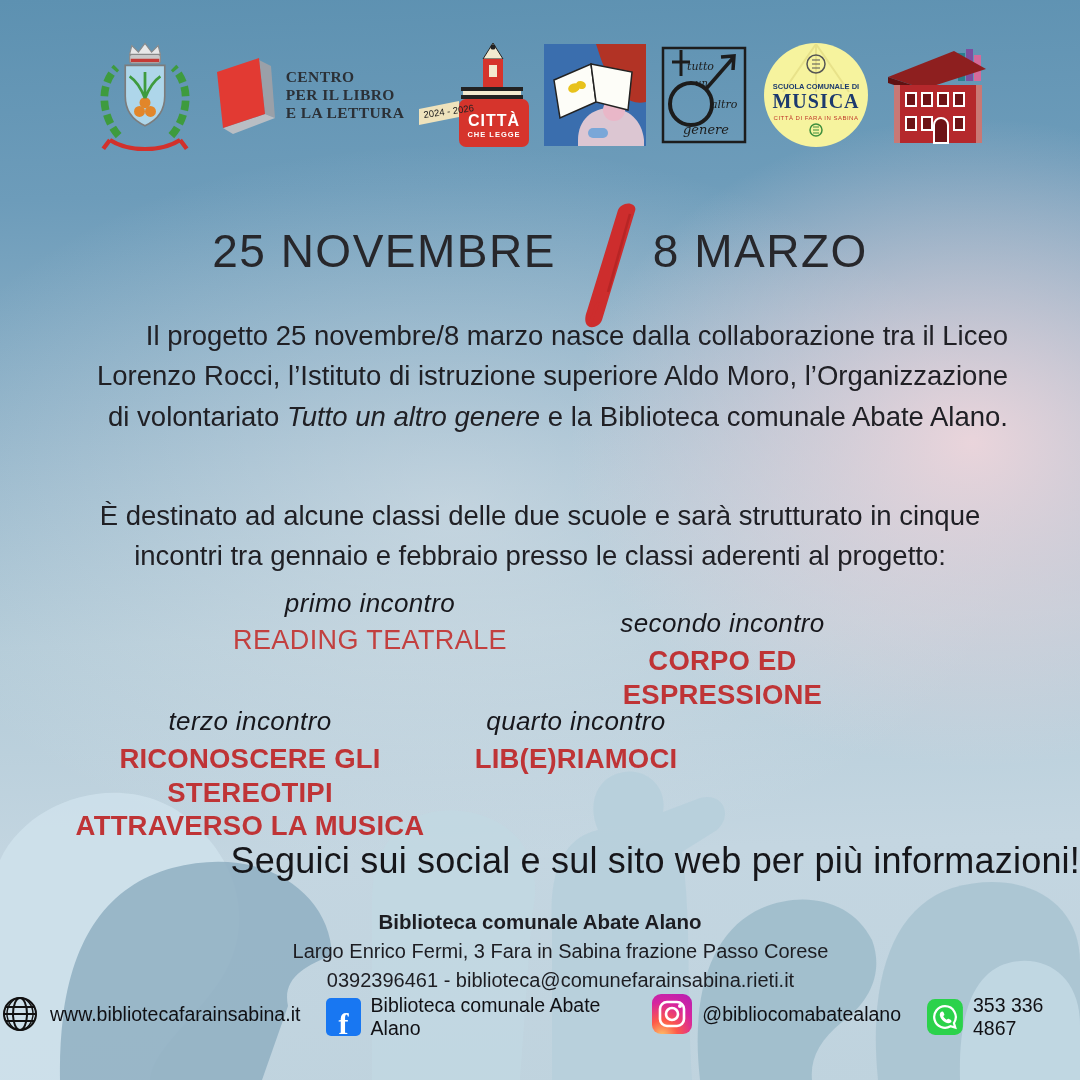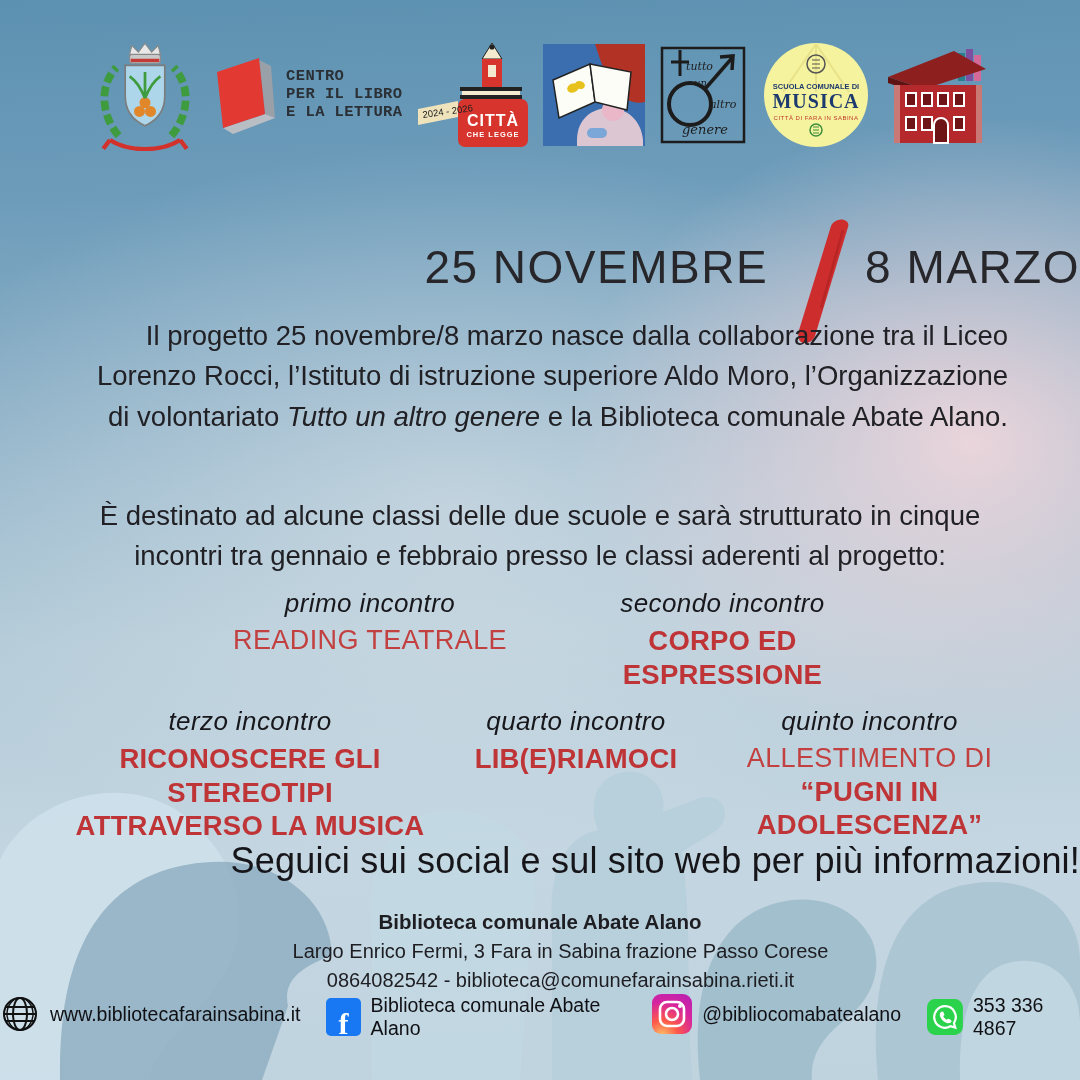--- a/index.html
+++ b/index.html
@@ -10,39 +10,39 @@
       radial-gradient(ellipse 620px 500px at 90% 41%, rgba(238,214,220,0.95) 0%, rgba(238,214,220,0) 65%),
       radial-gradient(ellipse 820px 520px at 42% 47%, rgba(230,234,238,0.50) 0%, rgba(230,234,238,0) 70%),
       linear-gradient(178deg,#5d91b1 0%, #6d9cba 18%, #8fb2c8 38%, #b3cbd8 58%, #c4d6e1 78%, #bfd3de 100%);
   }
   .silhouettes{position:absolute;left:0;bottom:0;width:1080px;height:340px;}
 
   
   .logos-row{position:absolute;top:36px;left:90px;right:90px;height:118px;
     display:flex;align-items:center;justify-content:space-between;}
   .logo{display:flex;align-items:center;}
-  .centro-text{font-family:Liberation Mono, monospace;font-weight:bold;color:#2b3036;
+  .centro-text{font-family:Liberation Serif, serif;font-weight:bold;color:#2b3036;
     font-size:15.5px;line-height:1.15;letter-spacing:.4px;margin-left:9px;}
 
   
-  .title-row{position:absolute;top:204px;left:0;right:0;text-align:right;white-space:nowrap;}
+  .title-row{position:absolute;top:188px;left:0;right:0;text-align:center;white-space:nowrap;}
   .title-date{font-size:46px;color:#27272b;letter-spacing:1.5px;font-weight:400;vertical-align:middle;}
   .slash-icon{display:inline-block;vertical-align:middle;margin:0 10px 0 20px;transform:translateY(14px);}
 
   
   .intro{position:absolute;top:316px;left:72px;right:72px;text-align:right;
     font-size:27.5px;line-height:1.47;color:#202025;}
   .intro i{font-style:italic;}
   .description{position:absolute;top:496px;left:60px;right:60px;text-align:center;
     font-size:27.5px;line-height:1.47;color:#202025;}
 
   
   .meetings-row1{position:absolute;top:588px;left:0;right:0;display:flex;padding-left:190px;}
   .meetings-row1 .m-col:nth-child(1){width:360px;}
-  .meetings-row1 .m-col:nth-child(2){width:345px;}
+  .meetings-row1 .m-col:nth-child(2){width:345px;margin-top:20px;}
   .meetings-row2{position:absolute;top:706px;left:50px;right:0;display:flex;}
   .meetings-row2 .m-col:nth-child(1){width:400px;}
   .meetings-row2 .m-col:nth-child(2){width:252px;}
   .meetings-row2 .m-col:nth-child(3){width:335px;}
   .m-col{text-align:center;}
   .m-label{font-size:26px;font-style:italic;color:#17171c;margin-bottom:5px;letter-spacing:.4px;}
   .m-line{font-size:27px;color:#c2403f;letter-spacing:.4px;line-height:1.22;}
   .m-line.bold{font-size:27.5px;font-weight:800;color:#bf3436;letter-spacing:.2px;}
 
   
@@ -208,33 +208,28 @@
   <div class="meetings-row2">
     <div class="m-col">
       <div class="m-label">terzo incontro</div>
       <div class="m-line bold">RICONOSCERE GLI STEREOTIPI</div>
       <div class="m-line bold">ATTRAVERSO LA MUSICA</div>
     </div>
     <div class="m-col">
       <div class="m-label">quarto incontro</div>
       <div class="m-line bold">LIB(E)RIAMOCI</div>
     </div>
-    <div class="m-col">
-      <div class="m-label">quinto incontro</div>
-      <div class="m-line">ALLESTIMENTO DI</div>
-      <div class="m-line bold">“PUGNI IN ADOLESCENZA”</div>
-    </div>
   </div>
 
   <div class="social-heading">Seguici sui social e sul sito web per più informazioni!</div>
 
   <div class="footer">
     <div class="footer-name">Biblioteca comunale Abate Alano</div>
     <div class="footer-line">Largo Enrico Fermi, 3 Fara in Sabina frazione Passo Corese</div>
-    <div class="footer-line">0864082542 - biblioteca@comunefarainsabina.rieti.it</div>
+    <div class="footer-line">0392396461 - biblioteca@comunefarainsabina.rieti.it</div>
   </div>
 
   <div class="contacts-row">
 
     <div class="contact">
       <svg width="40" height="40" viewBox="0 0 40 40">
         <circle cx="20" cy="20" r="16" fill="none" stroke="#111" stroke-width="2"></circle>
         <ellipse cx="20" cy="20" rx="7" ry="16" fill="none" stroke="#111" stroke-width="2"></ellipse>
         <ellipse cx="20" cy="20" rx="13" ry="16" fill="none" stroke="#111" stroke-width="1.4"></ellipse>
         <path d="M5,13 h30 M4,20 h32 M5,27 h30" stroke="#111" stroke-width="2" fill="none"></path>

